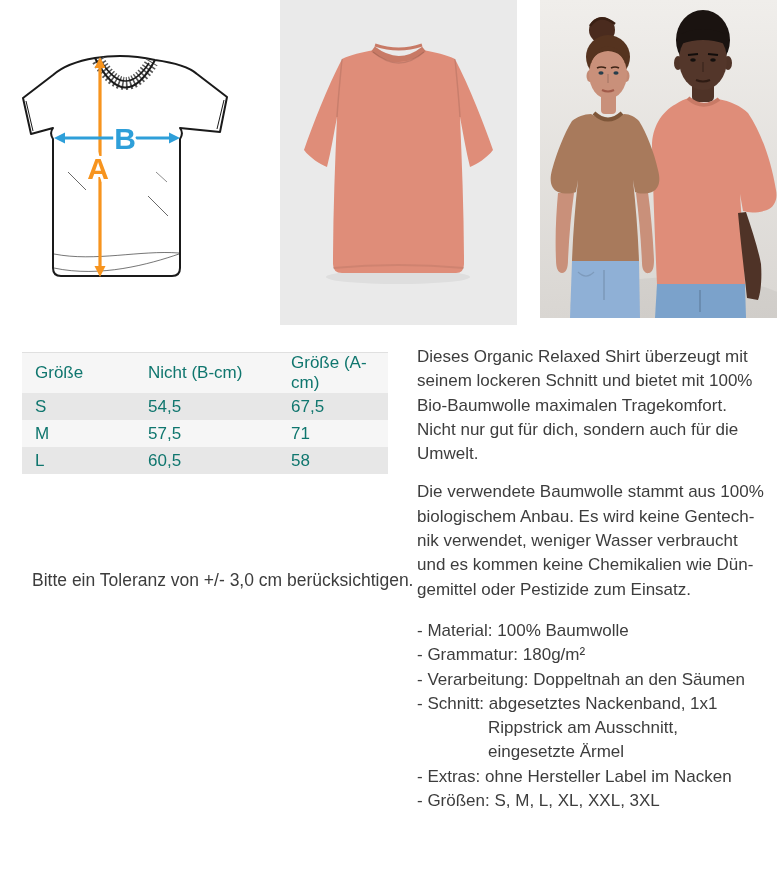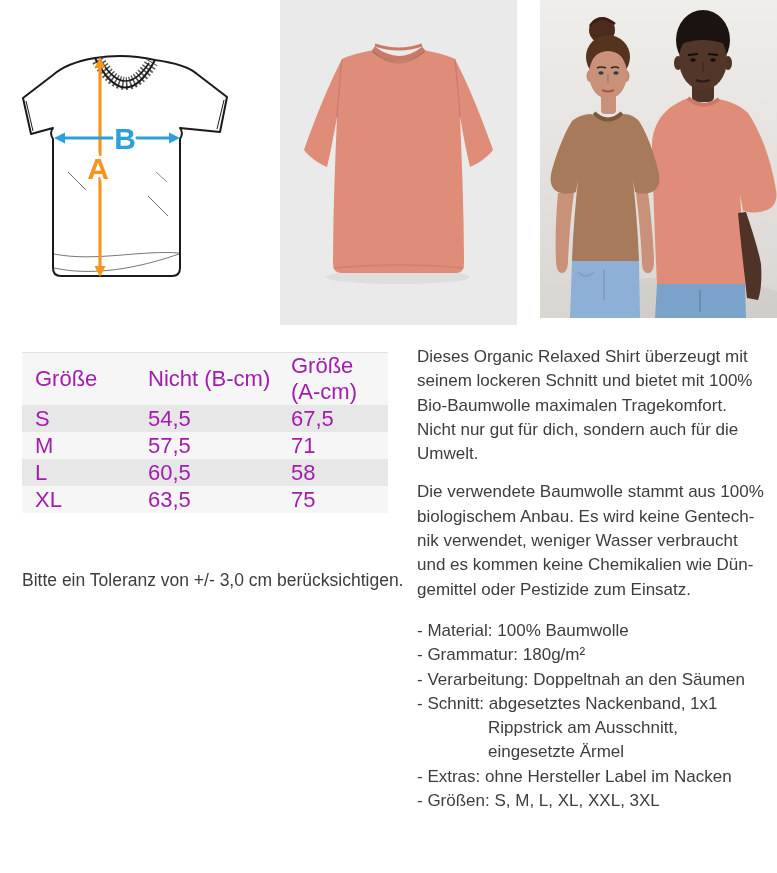--- a/index.html
+++ b/index.html
@@ -11,35 +11,35 @@
   
   .diagram-wrap   { position:absolute; left:20px;  top:54px;  width:210px; height:226px; }
   .product-wrap   { position:absolute; left:280px; top:0;     width:237px; height:325px; }
   .models-wrap    { position:absolute; left:540px; top:0;     width:237px; height:318px; }
   .diagram-wrap svg, .product-wrap svg, .models-wrap svg { display:block; width:100%; height:100%; }
 
   
   .size-table {
     position:absolute; left:22px; top:352px; width:366px;
     border-collapse:collapse; table-layout:fixed;
-    color:#a21caf; font-size:22px;
+    color:#0f766e; font-size:17px;
   }
   .size-table col.c1 { width:113px; }
   .size-table col.c2 { width:143px; }
   .size-table col.c3 { width:110px; }
   .size-table th {
     font-weight:400; text-align:left; padding:0 0 0 13px;
     height:30px; background:#f6f6f6; border-top:1px solid #e0e0e0;
   }
   .size-table td { padding:0 0 0 13px; height:27px; }
   .size-table tbody tr:nth-child(odd)  { background:#e7e7e7; }
   .size-table tbody tr:nth-child(even) { background:#f6f6f6; }
 
   .tolerance-note {
-    position:absolute; left:22px; top:570px;
+    position:absolute; left:32px; top:570px;
     font-size:17.5px; color:#3d3d3d; white-space:pre;
   }
 
   
   .description { position:absolute; left:417px; top:345px; width:365px; color:#3d3d3d; font-size:17px; line-height:24.3px; }
   .description .line { white-space:pre; }
   .para1 { margin-bottom:14px; }
   .para2 { margin-bottom:17px; }
   .bullet-cont { padding-left:71px; }
 </style>
@@ -231,25 +231,20 @@
       <tr>
         <td>M</td>
         <td>57,5</td>
         <td>71</td>
       </tr>
       <tr>
         <td>L</td>
         <td>60,5</td>
         <td>58</td>
       </tr>
-      <tr>
-        <td>XL</td>
-        <td>63,5</td>
-        <td>75</td>
-      </tr>
     </tbody>
   </table>
 
   <div class="tolerance-note">Bitte ein Toleranz von +/- 3,0 cm berücksichtigen.</div>
 
   <div class="description">
     <div class="para1">
       <div class="line">Dieses Organic Relaxed Shirt überzeugt mit</div>
       <div class="line">seinem lockeren Schnitt und bietet mit 100%</div>
       <div class="line">Bio-Baumwolle maximalen Tragekomfort.</div>

